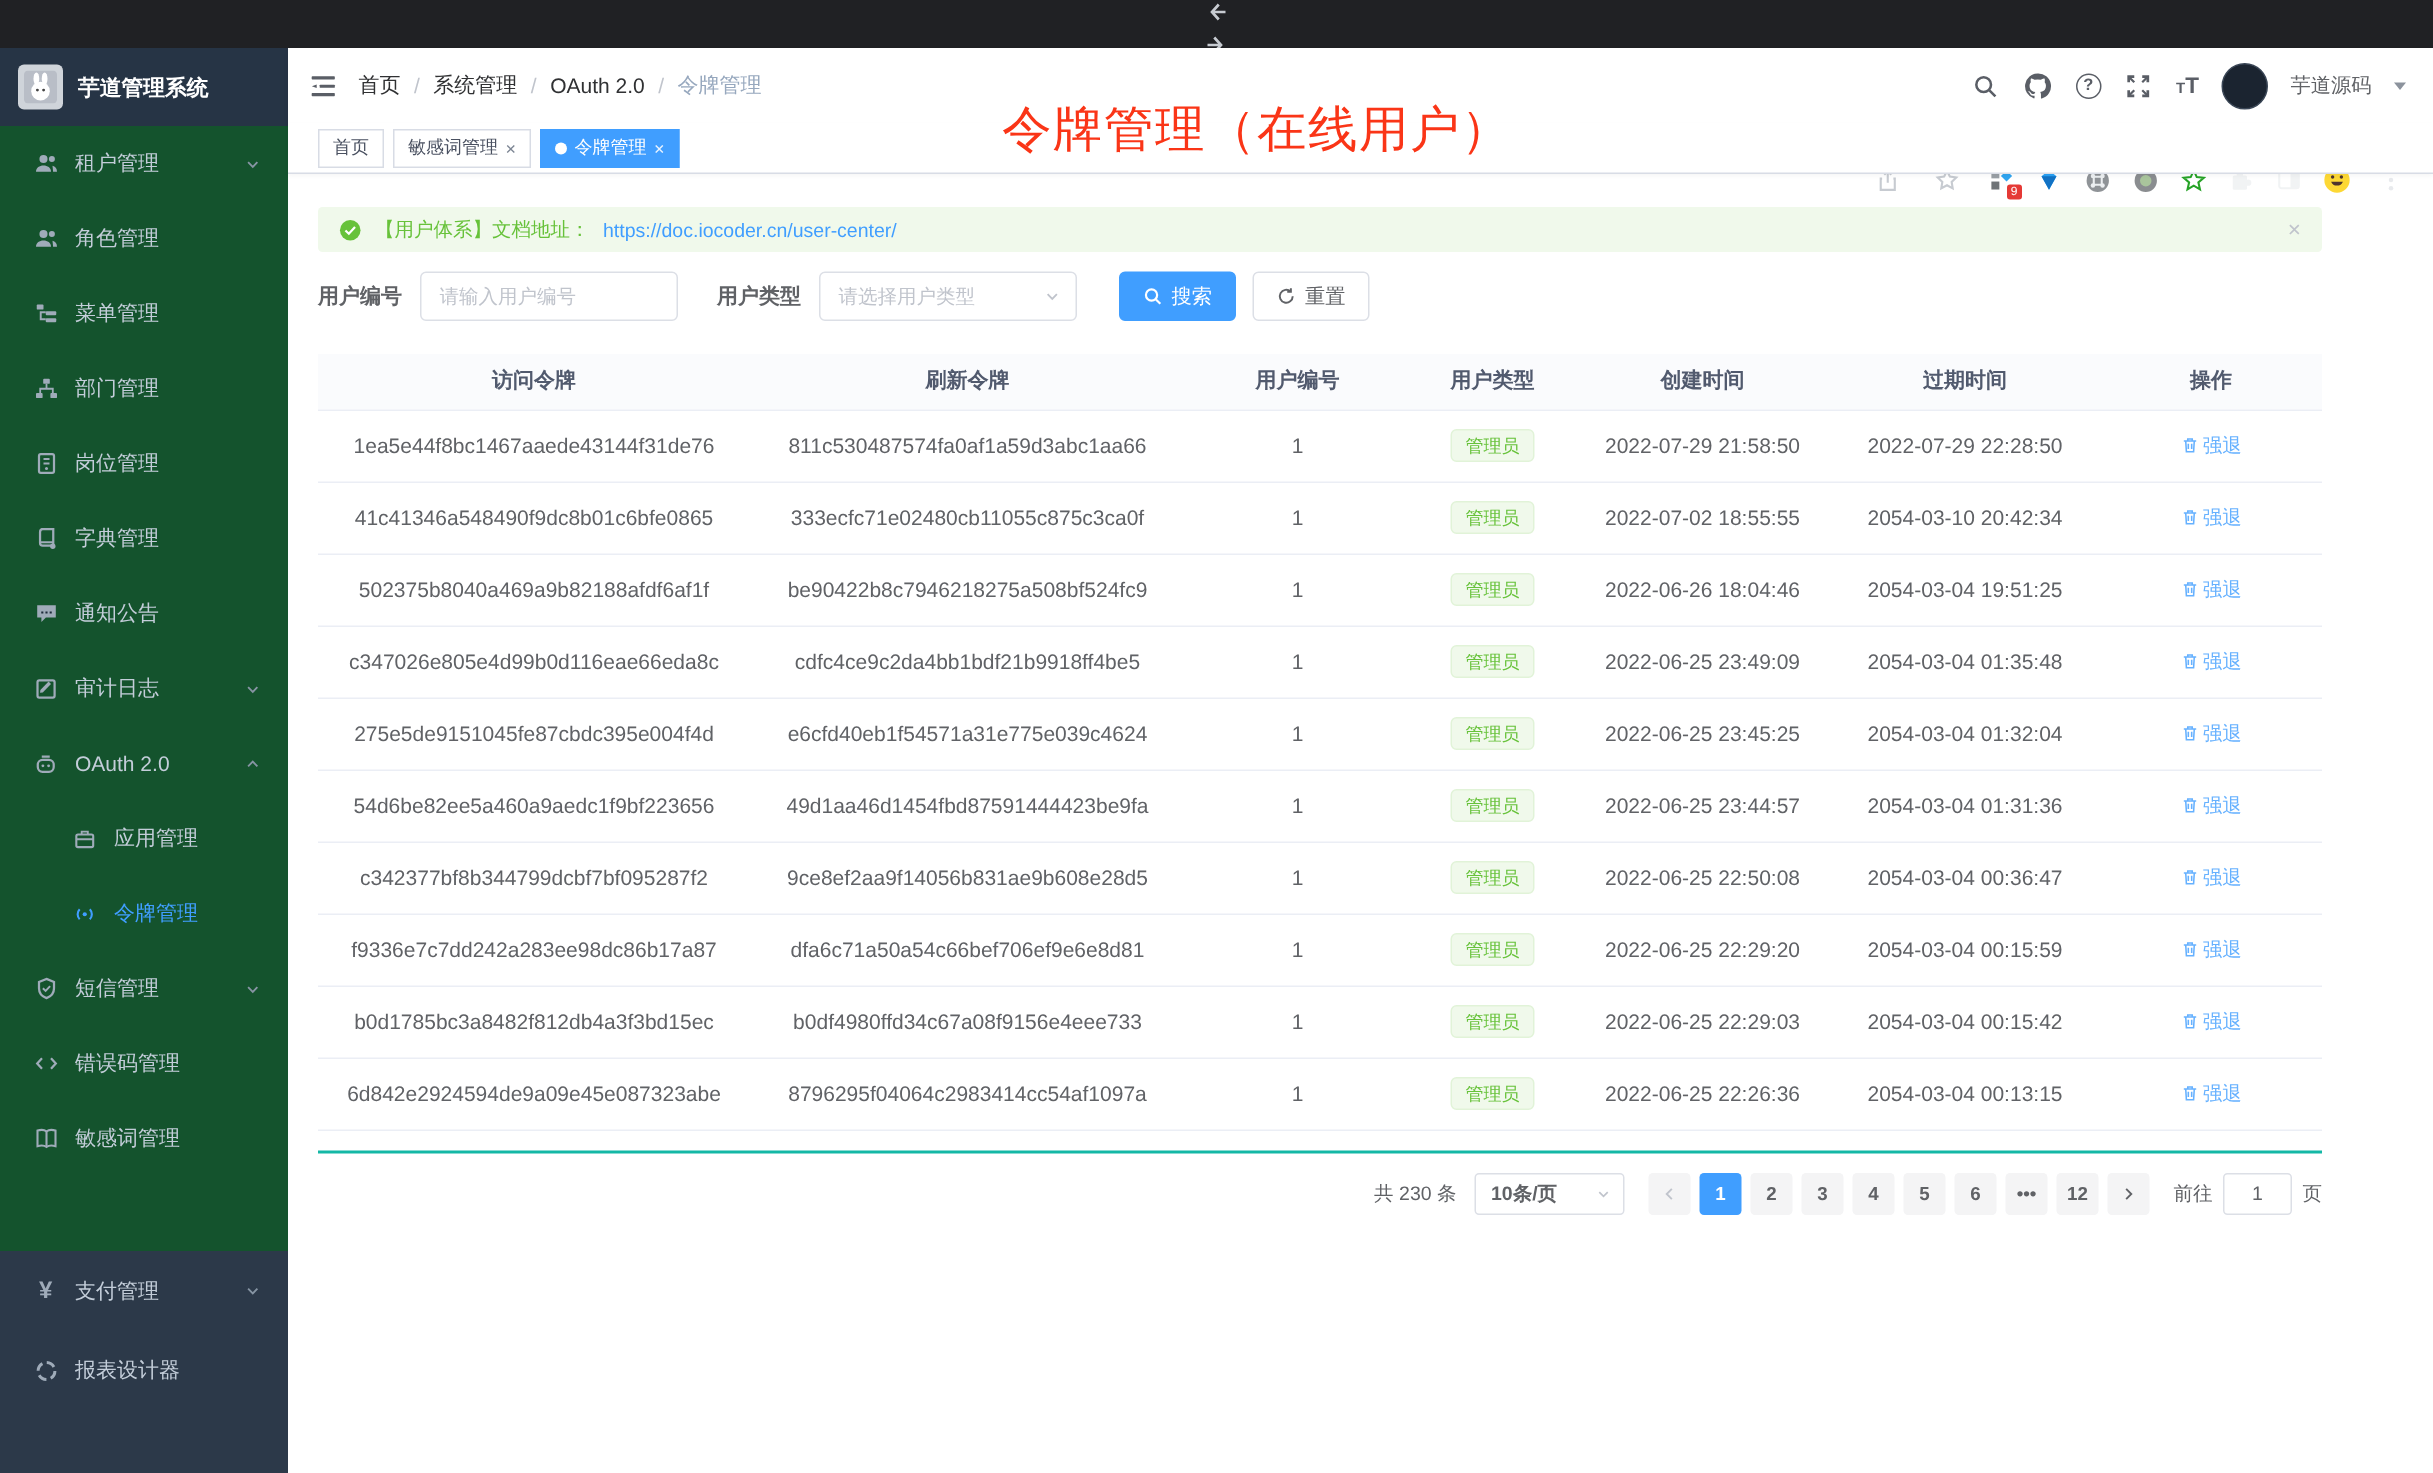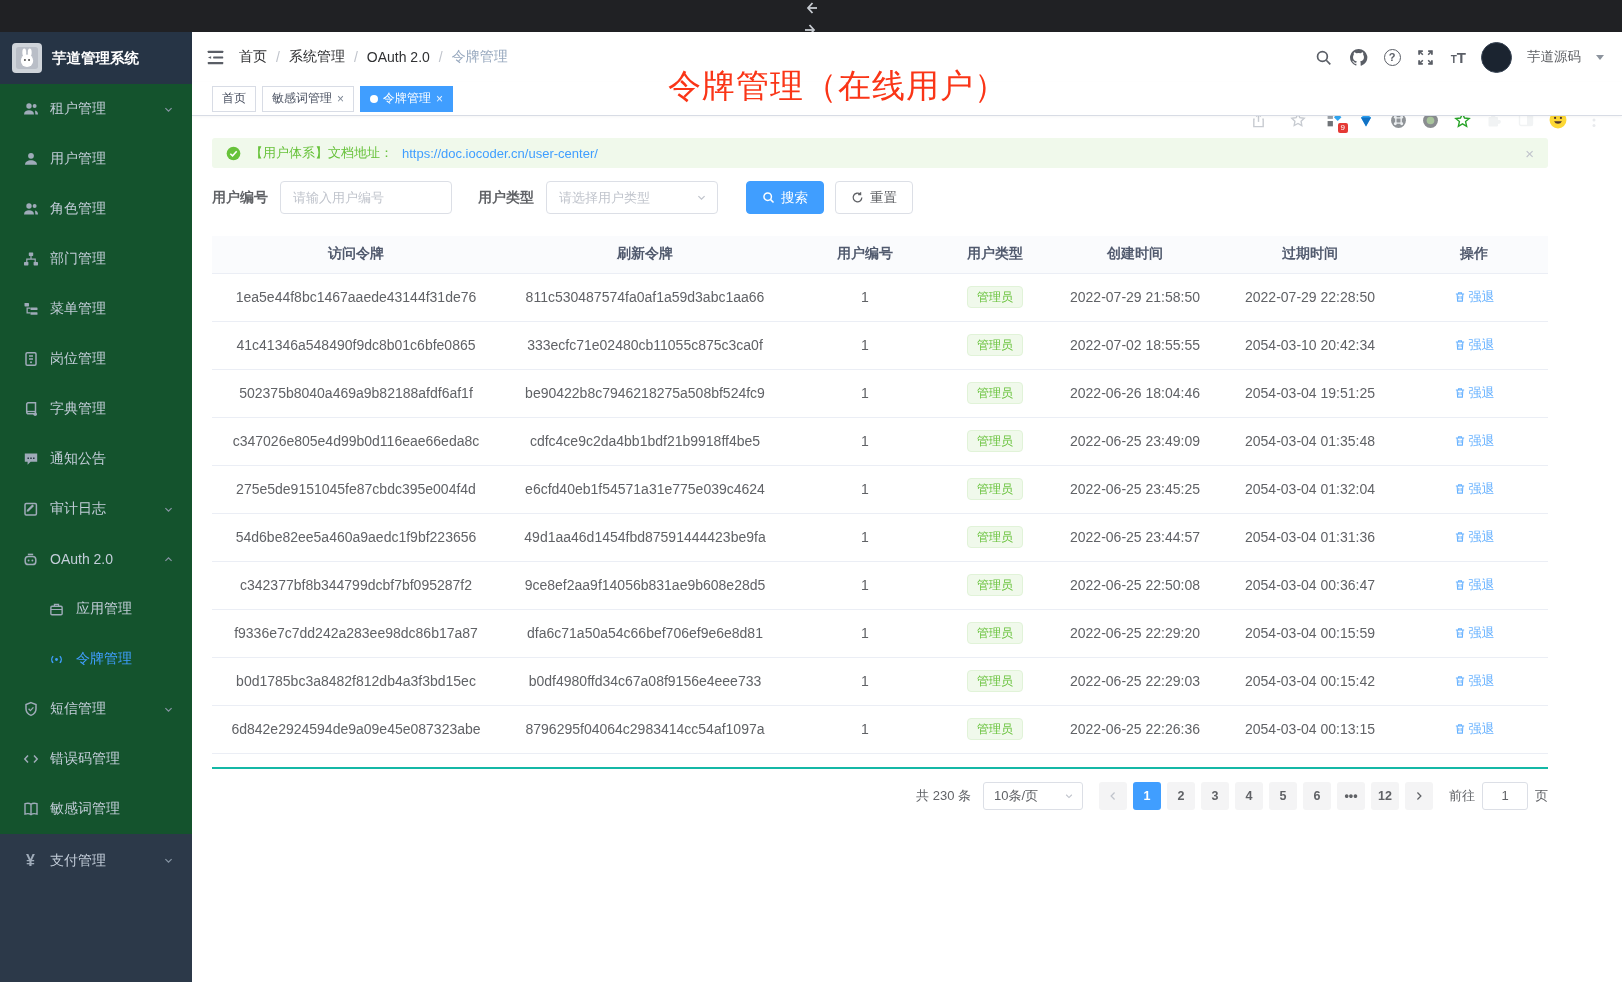--- a/index.html
+++ b/index.html
@@ -97,21 +97,21 @@
   .grid td { height:48px; text-align:center; font-size:14px; color:#606266; border-bottom:1px solid #ebeef5;
     white-space:nowrap; overflow:hidden; }
   .type-badge { display:inline-block; background:#f0f9eb; border:1px solid #e1f3d8; color:#67c23a;
     font-size:12px; line-height:20px; height:22px; padding:0 9px; border-radius:4px; }
   .act-link { color:#66b1ff; font-size:13px; display:inline-flex; align-items:center; gap:3px; cursor:pointer; }
 
   
   .pager { margin-top:13px; display:flex; align-items:center; justify-content:flex-end; gap:6px; font-size:13px; color:#606266; }
   .pg-total { margin-right:6px; }
   .pg-size { width:100px; height:28px; border:1px solid #dcdfe6; border-radius:3px; background:#fff;
-    display:flex; align-items:center; padding:0 8px 0 10px; color:#606266; cursor:pointer; margin-right:10px; }
+    display:flex; align-items:center; padding:0 8px 0 10px; color:#606266; cursor:pointer; margin-right:10px;font-weight:bold; }
   .pg-size .chev { margin-left:auto; color:#c0c4cc; }
   .pg-btn { min-width:28px; height:28px; background:#f4f4f5; border-radius:3px; display:inline-flex; align-items:center;
     justify-content:center; font-weight:700; color:#606266; cursor:pointer; padding:0 4px; font-size:12.5px; }
   .pg-btn.on { background:#409eff; color:#fff; }
   .pg-btn.dis { color:#c0c4cc; cursor:default; }
   .pg-goto { display:flex; align-items:center; gap:7px; margin-left:10px; }
   .pg-input { width:46px; height:28px; border:1px solid #dcdfe6; border-radius:3px; text-align:center; font-size:13px; color:#606266; }
 </style>
 </head>
 <body>
@@ -256,61 +256,52 @@
       <span>租户管理</span>
       <span class="chev">
           <svg width="11" height="11" viewBox="0 0 16 16" fill="none" stroke="currentColor" stroke-width="1.8">
             <path d="M3.5 6 8 10.5 12.5 6"></path>
           </svg>
         </span>
     </div>
     <div class="si">
       <span class="ic">
           <svg width="16" height="16" viewBox="0 0 16 16" fill="currentColor">
-            <circle cx="8" cy="4.8" r="2.9"></circle>
-            <path d="M2 13.8c0-3 2.7-4.6 6-4.6s6 1.6 6 4.6z"></path>
-          </svg>
-        </span>
-      <span>用户管理</span>
-    </div>
-    <div class="si">
-      <span class="ic">
-          <svg width="16" height="16" viewBox="0 0 16 16" fill="currentColor">
             <circle cx="6" cy="5" r="2.7"></circle>
             <path d="M1 13.5c0-2.8 2.3-4.2 5-4.2s5 1.4 5 4.2z"></path>
             <circle cx="11.6" cy="5" r="2"></circle>
             <path d="M12 9.5c1.8.4 3 1.7 3 4h-2.6"></path>
           </svg>
         </span>
       <span>角色管理</span>
+    </div>
+    <div class="si">
+      <span class="ic">
+          <svg width="16" height="16" viewBox="0 0 16 16" fill="currentColor">
+            <rect x="1.5" y="2" width="4.5" height="3.4" rx=".6"></rect>
+            <rect x="7.5" y="6.5" width="7" height="2.6" rx=".6"></rect>
+            <rect x="7.5" y="11.2" width="7" height="2.6" rx=".6"></rect>
+            <path d="M3.5 5.4v7.1h4v-1.3h-2.7V7.8h2.7V6.5h-4z"></path>
+          </svg>
+        </span>
+      <span>菜单管理</span>
     </div>
     <div class="si">
       <span class="ic">
           <svg width="16" height="16" viewBox="0 0 16 16" fill="currentColor">
             <rect x="5.8" y="1.5" width="4.4" height="3.4" rx=".6"></rect>
             <rect x="1" y="11" width="4.4" height="3.4" rx=".6"></rect>
             <rect x="10.6" y="11" width="4.4" height="3.4" rx=".6"></rect>
             <path d="M7.4 4.9h1.2v2.6h4.2V11h-1.2V8.8H4.4V11H3.2V7.5h4.2z"></path>
           </svg>
         </span>
       <span>部门管理</span>
     </div>
     <div class="si">
       <span class="ic">
-          <svg width="16" height="16" viewBox="0 0 16 16" fill="currentColor">
-            <rect x="1.5" y="2" width="4.5" height="3.4" rx=".6"></rect>
-            <rect x="7.5" y="6.5" width="7" height="2.6" rx=".6"></rect>
-            <rect x="7.5" y="11.2" width="7" height="2.6" rx=".6"></rect>
-            <path d="M3.5 5.4v7.1h4v-1.3h-2.7V7.8h2.7V6.5h-4z"></path>
-          </svg>
-        </span>
-      <span>菜单管理</span>
-    </div>
-    <div class="si">
-      <span class="ic">
           <svg width="16" height="16" viewBox="0 0 16 16" fill="none" stroke="currentColor" stroke-width="1.5">
             <rect x="3" y="1.8" width="10" height="12.4" rx="1.2"></rect>
             <path d="M6 5h4M6 8h4" stroke-width="1.3"></path>
             <circle cx="8" cy="11.3" r="1" fill="currentColor" stroke="none"></circle>
           </svg>
         </span>
       <span>岗位管理</span>
     </div>
     <div class="si">
       <span class="ic">
@@ -413,20 +404,28 @@
   </div>
   <div class="bottom-zone">
     <div class="si">
       <span class="ic" style="font-size:16px;font-weight:700;">¥</span>
       <span>支付管理</span>
       <span class="chev">
           <svg width="11" height="11" viewBox="0 0 16 16" fill="none" stroke="currentColor" stroke-width="1.8">
             <path d="M3.5 6 8 10.5 12.5 6"></path>
           </svg>
         </span>
+    </div>
+    <div class="si">
+      <span class="ic">
+          <svg width="16" height="16" viewBox="0 0 16 16" fill="none" stroke="currentColor" stroke-width="2">
+            <circle cx="8" cy="8" r="5.6" stroke-dasharray="5.8 3"></circle>
+          </svg>
+        </span>
+      <span>报表设计器</span>
     </div>
   </div>
 </div>
 
 <div class="navbar">
   <span class="hamburger">
       <svg width="19" height="19" viewBox="0 0 16 16" fill="currentColor">
         <rect x="1.5" y="2.4" width="13" height="1.8" rx=".4"></rect>
         <rect x="6" y="7.1" width="8.5" height="1.8" rx=".4"></rect>
         <rect x="1.5" y="11.8" width="13" height="1.8" rx=".4"></rect>

